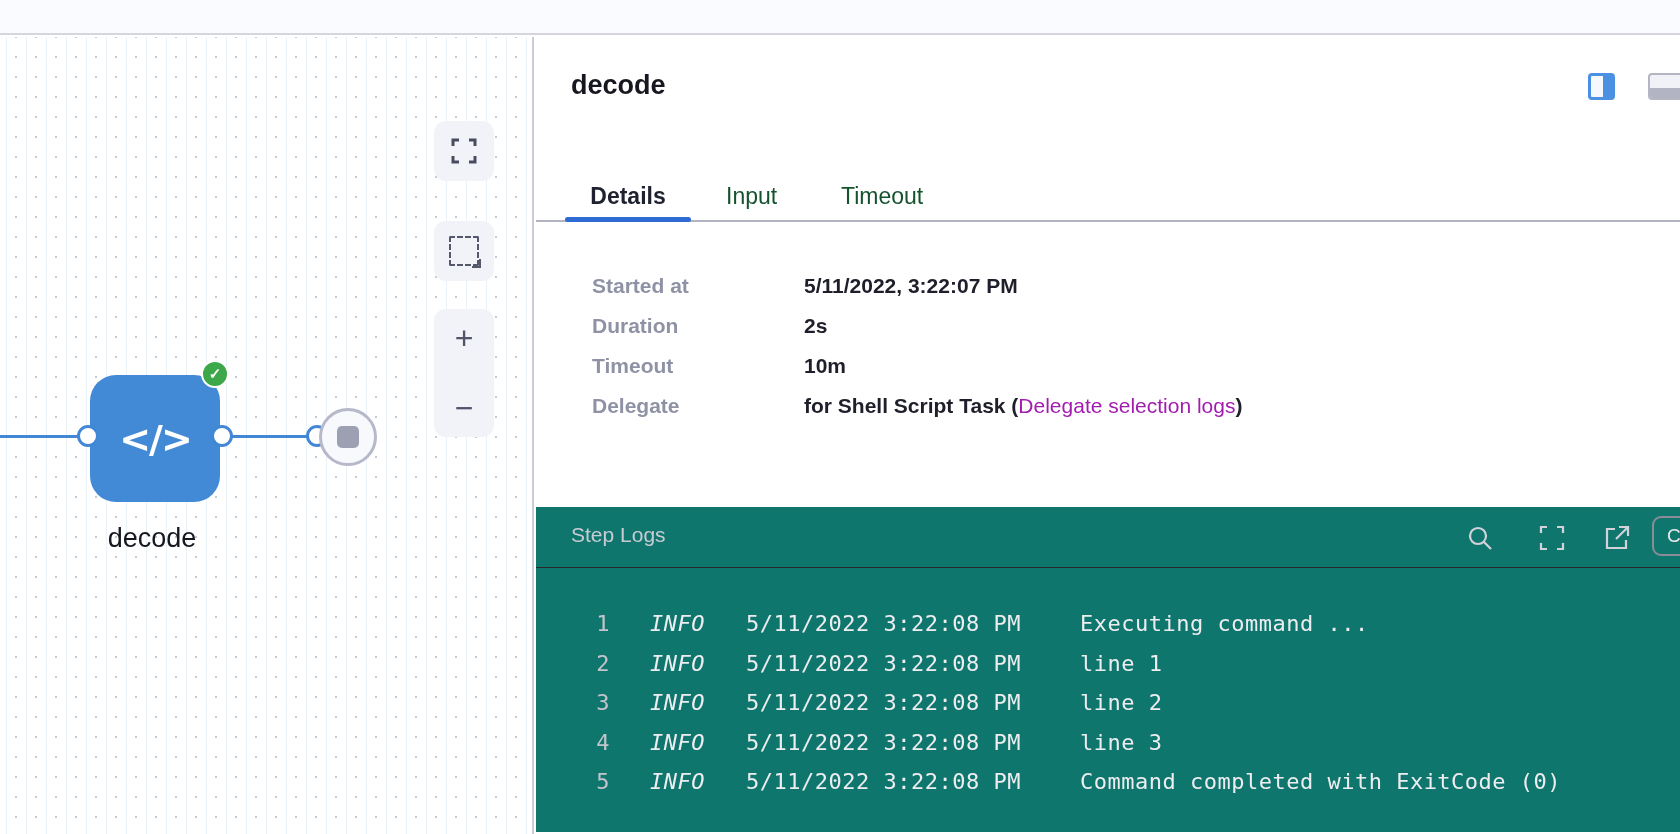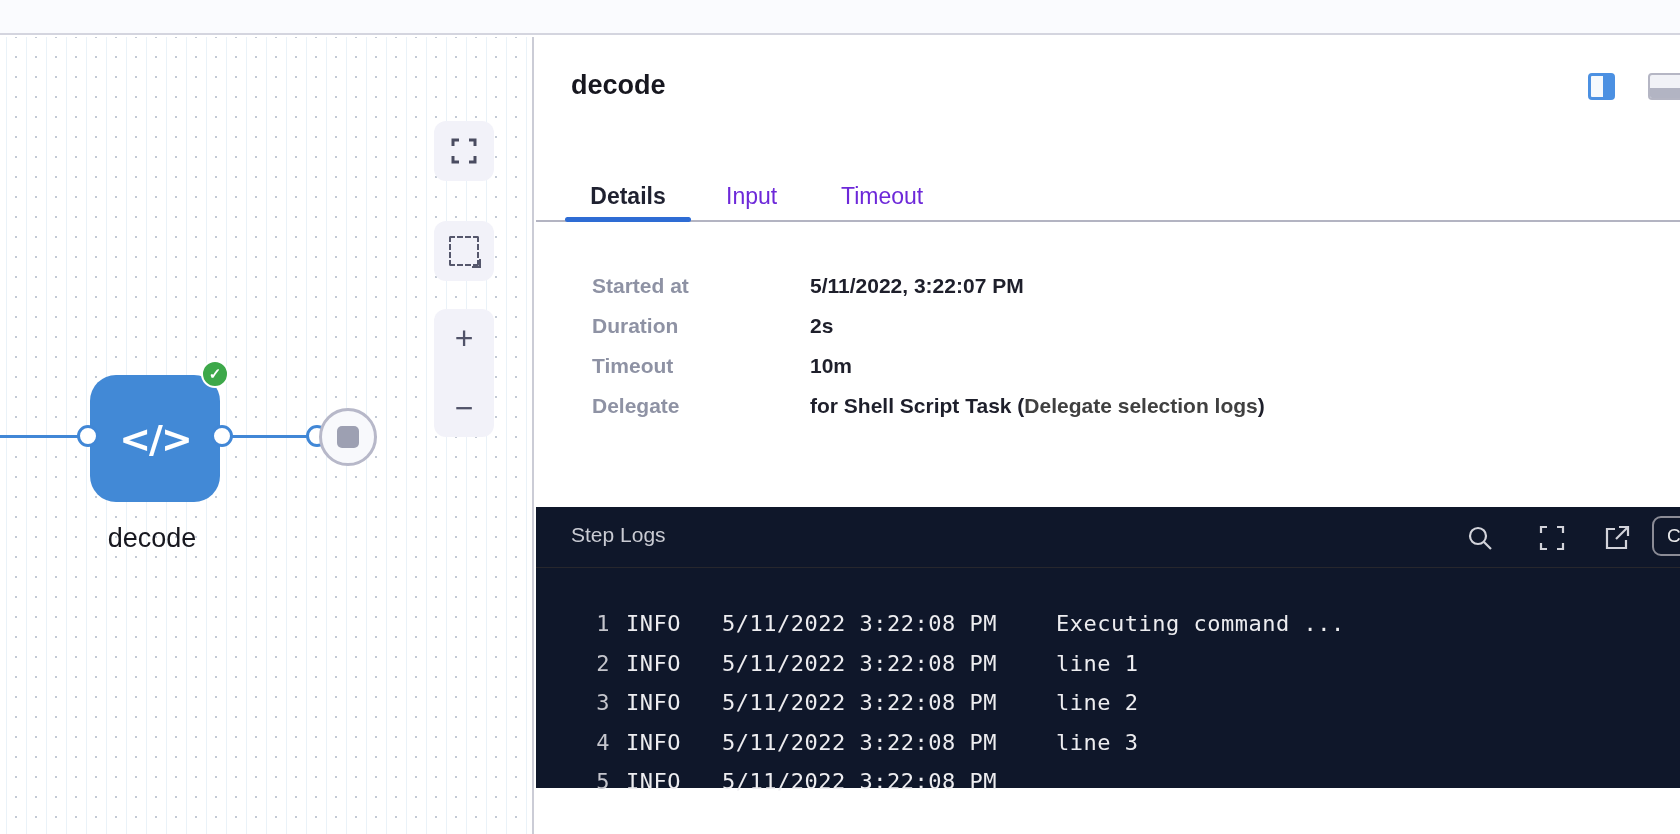--- a/index.html
+++ b/index.html
@@ -62,53 +62,53 @@
 
   .toggle1{position:absolute;left:1052px;top:36px;width:27px;height:27px;border:3px solid #4b90e2;
            border-radius:4px;background:#f5f9fd;box-sizing:border-box;cursor:pointer;}
   .toggle1 .fill{position:absolute;right:0;top:0;bottom:0;width:9px;background:#4b90e2;}
   .toggle2{position:absolute;left:1112px;top:36px;width:36px;height:27px;border:2px solid #b5b6c4;
            border-radius:4px;background:#f1f2f7;box-sizing:border-box;overflow:hidden;cursor:pointer;}
   .toggle2 .fill{position:absolute;left:0;right:0;bottom:0;height:10px;background:#b2b4c3;}
 
   .tabs{position:absolute;left:0;top:133px;width:1144px;height:52px;
         border-bottom:2px solid #b3b4c2;box-sizing:border-box;}
-  .tab{position:absolute;bottom:10px;font-size:23px;color:#6d28d9;cursor:pointer;text-align:right;}
+  .tab{position:absolute;bottom:10px;font-size:23px;color:#14532d;cursor:pointer;text-align:right;}
   .tab-details{left:565px;width:126px;text-align:center;font-weight:bold;color:#1f2130;}
   .tab-details{left:29px;}
   .tab-input{left:190px;}
   .tab-output{left:305px;}
   .tab-underline{position:absolute;left:29px;bottom:-2px;width:126px;height:5px;
         background:#2e6cd4;border-radius:4px;}
 
   .details{position:absolute;left:56px;top:229px;}
   .drow{display:flex;height:40px;align-items:center;}
   .dlabel{width:212px;font-size:21px;font-weight:600;color:#8e92a4;}
-  .dvalue{font-size:21px;font-weight:bold;color:#1e1f2b;margin-left:6px;}
-  .dlink{color:#404040;font-weight:bold;text-decoration:none;cursor:pointer;text-align:right;}
-
-  
-  .logs{position:absolute;left:536px;top:507px;width:1144px;height:281px;background:#0f172a;}
+  .dvalue{font-size:21px;font-weight:bold;color:#1e1f2b;}
+  .dlink{color:#a21caf;font-weight:normal;text-decoration:none;cursor:pointer;text-align:right;}
+
+  
+  .logs{position:absolute;left:536px;top:507px;width:1144px;height:325px;background:#0f766e;}
   .logs-header{position:absolute;left:0;top:0;width:1144px;height:61px;
         border-bottom:1px solid #27272d;box-sizing:border-box;}
   .logs-title{position:absolute;left:35px;top:16px;font-size:21px;color:#c9cbd3;}
   .licon{position:absolute;top:16px;width:30px;height:30px;cursor:pointer;}
   .licon svg{width:30px;height:30px;stroke:#d2d3da;stroke-width:2.2;fill:none;}
   .li-search{left:929px;} .li-expand{left:1001px;} .li-external{left:1066px;}
   .console-btn{position:absolute;left:1116px;top:9px;height:40px;width:160px;
         border:2px solid #8b8c96;border-radius:9px;background:transparent;color:#e8e8ea;
         font-size:19px;font-family:"Liberation Sans",sans-serif;text-align:left;
         padding:0 0 0 13px;cursor:pointer;white-space:nowrap;}
 
   .log-lines{position:absolute;left:0;top:97px;width:1144px;}
   .log-line{display:flex;height:39.5px;align-items:center;
         font-family:"DejaVu Sans Mono",monospace;font-size:22px;letter-spacing:0.5px;
         color:#ededf0;white-space:nowrap;}
   .lnum{width:30px;margin-left:44px;text-align:right;color:#c4c5cc;}
-  .llevel{margin-left:16px;width:60px;}
+  .llevel{margin-left:40px;width:60px;font-style:italic;}
   .ltime{margin-left:36px;width:334px;}
   .lmsg{}
 </style>
 </head>
 <body>
 
 <div id="app">
 
   <div class="topbar"></div>
 
@@ -233,17 +233,18 @@
       <div class="log-line">
         <span class="lnum">4</span>
         <span class="llevel">INFO</span>
         <span class="ltime">5/11/2022 3:22:08 PM</span>
         <span class="lmsg">line 3</span>
       </div>
       <div class="log-line">
         <span class="lnum">5</span>
         <span class="llevel">INFO</span>
         <span class="ltime">5/11/2022 3:22:08 PM</span>
+        <span class="lmsg">Command completed with ExitCode (0)</span>
       </div>
     </div>
   </div>
 
 </div>
 
 </body></html>

